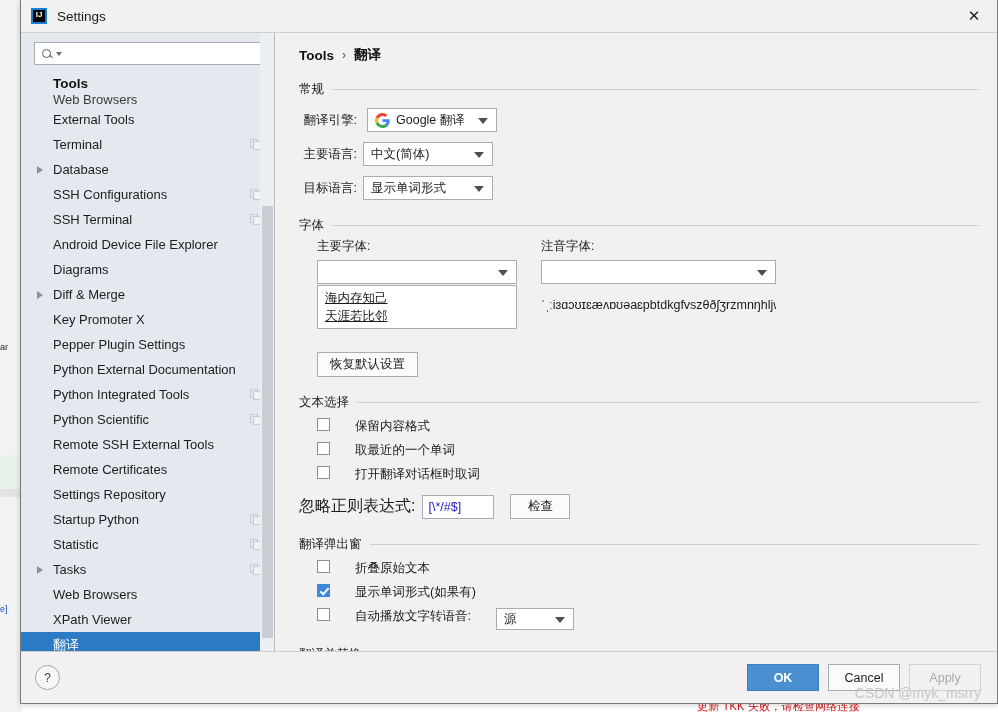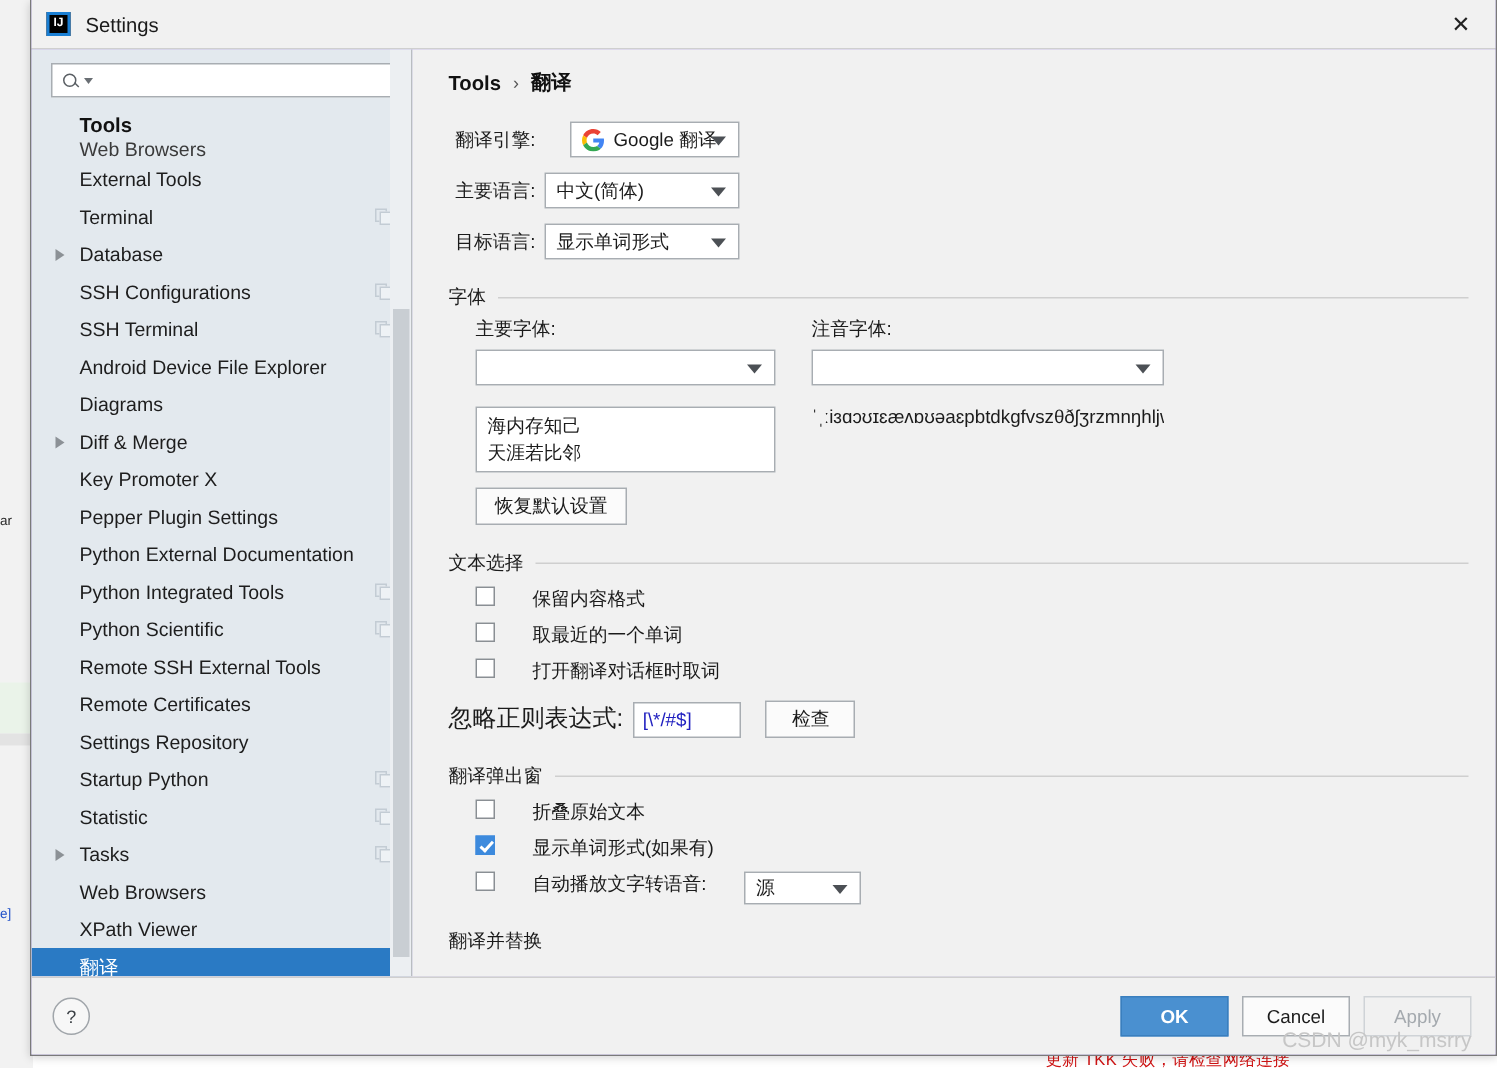--- a/index.html
+++ b/index.html
@@ -64,21 +64,21 @@
     font-size: 15px;
     color: #cdcdcd;
     white-space: nowrap;
   }
 
   
   .dialog {
     position: absolute;
     left: 20px; top: 0;
     width: 978px; height: 704px;
-    background: #c4b5fd;
+    background: #5eead4;
     border: 1px solid #7a7a7a;
     border-top: none;
     box-sizing: border-box;
     display: flex; flex-direction: column;
     box-shadow: 0 1px 6px rgba(0,0,0,.18);
   }
 
   .titlebar {
     height: 32px;
     background: #f1f1f1;
@@ -322,31 +322,32 @@
     cursor: default;
   }
   .font-combo .caret {
     position: absolute; right: 8px; top: 50%; margin-top: -2px;
     width: 0; height: 0;
     border-left: 5px solid transparent;
     border-right: 5px solid transparent;
     border-top: 6px solid #4c5055;
   }
   .sample-box {
-    margin-top: 14px;
+    margin-top: 1px;
     width: 100%;
     height: 44px;
     background: #ffffff;
     border: 1px solid #a8adb2;
     box-sizing: border-box;
     padding: 3px 7px;
     font-size: 12.5px;
     color: #1b1b1b;
     line-height: 18px;
     overflow: hidden;
+    text-decoration: underline;
   }
   .phonetic-sample {
     margin-top: 9px;
     height: 44px;
     font-size: 12.5px;
     color: #1b1b1b;
     line-height: 18px;
     padding: 3px 0;
     overflow: hidden;
     white-space: nowrap;
@@ -643,25 +644,29 @@
 
       <div class="main">
 
         <div class="breadcrumb">
           <span>Tools</span>
           <span class="sep">›</span>
           <span>翻译</span>
         </div>
 
         <div class="group">
+          <div class="group-title">
+            <span>常规</span>
+            <span class="rule"></span>
+          </div>
           <div class="group-body">
 
             <div class="field-row">
               <span class="field-label" style="width:58px;">翻译引擎:</span>
-              <div class="combo" style="width:113px; margin-left:23px;">
+              <div class="combo" style="width:130px; margin-left:10px;">
                 <span class="g-logo">
                   <svg width="15" height="15" viewBox="0 0 48 48">
                     <path fill="#EA4335" d="M24 9.5c3.54 0 6.71 1.22 9.21 3.6l6.85-6.85C35.9 2.38 30.47 0 24 0 14.62 0 6.51 5.38 2.56 13.22l7.98 6.19C12.43 13.72 17.74 9.5 24 9.5z"></path>
                     <path fill="#4285F4" d="M46.98 24.55c0-1.57-.15-3.09-.38-4.55H24v9.02h12.94c-.58 2.96-2.26 5.48-4.78 7.18l7.73 6c4.51-4.18 7.09-10.36 7.09-17.65z"></path>
                     <path fill="#FBBC05" d="M10.53 28.59c-.48-1.45-.76-2.99-.76-4.59s.27-3.14.76-4.59l-7.98-6.19C.92 16.46 0 20.12 0 24s.92 7.54 2.56 10.78l7.97-6.19z"></path>
                     <path fill="#34A853" d="M24 48c6.48 0 11.93-2.13 15.89-5.81l-7.73-6c-2.15 1.45-4.92 2.3-8.16 2.3-6.26 0-11.57-4.22-13.47-9.91l-7.98 6.19C6.51 42.62 14.62 48 24 48z"></path>
                   </svg>
                 </span>
                 <span class="text">Google 翻译</span>
                 <span class="caret"></span>

